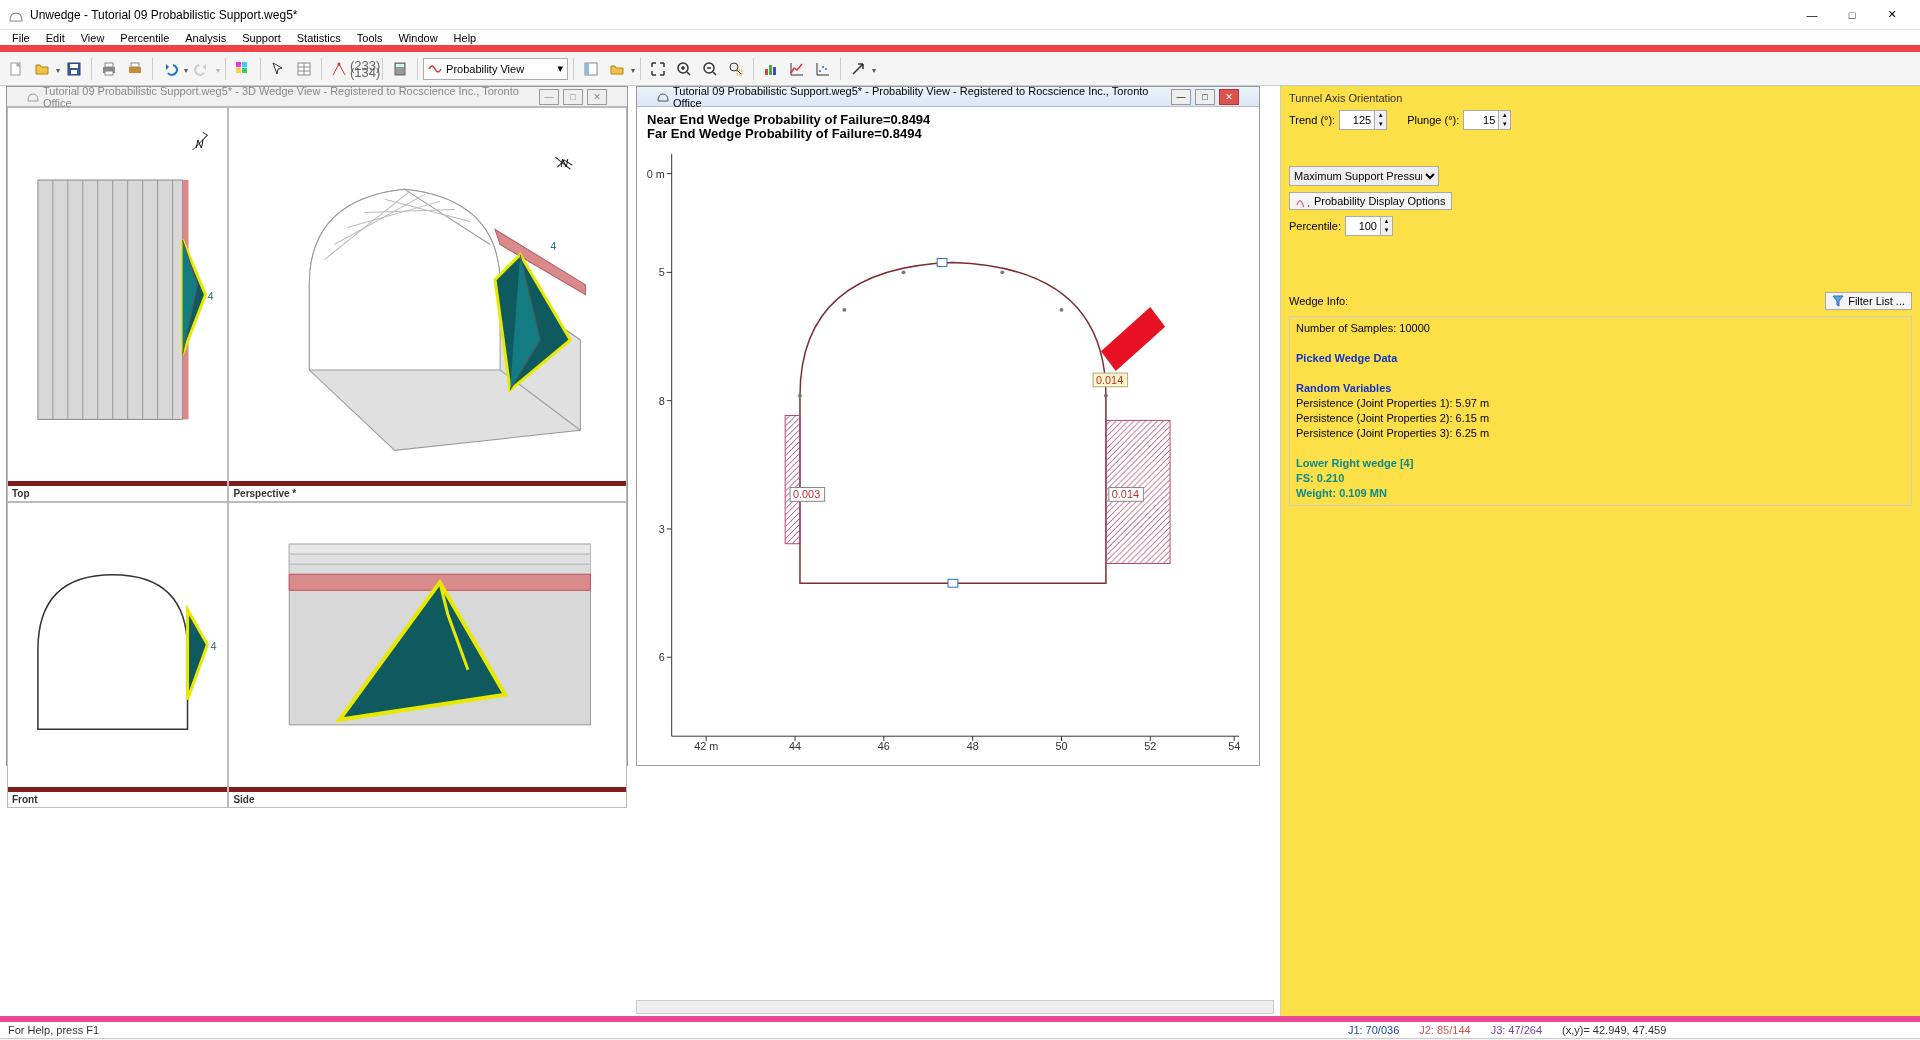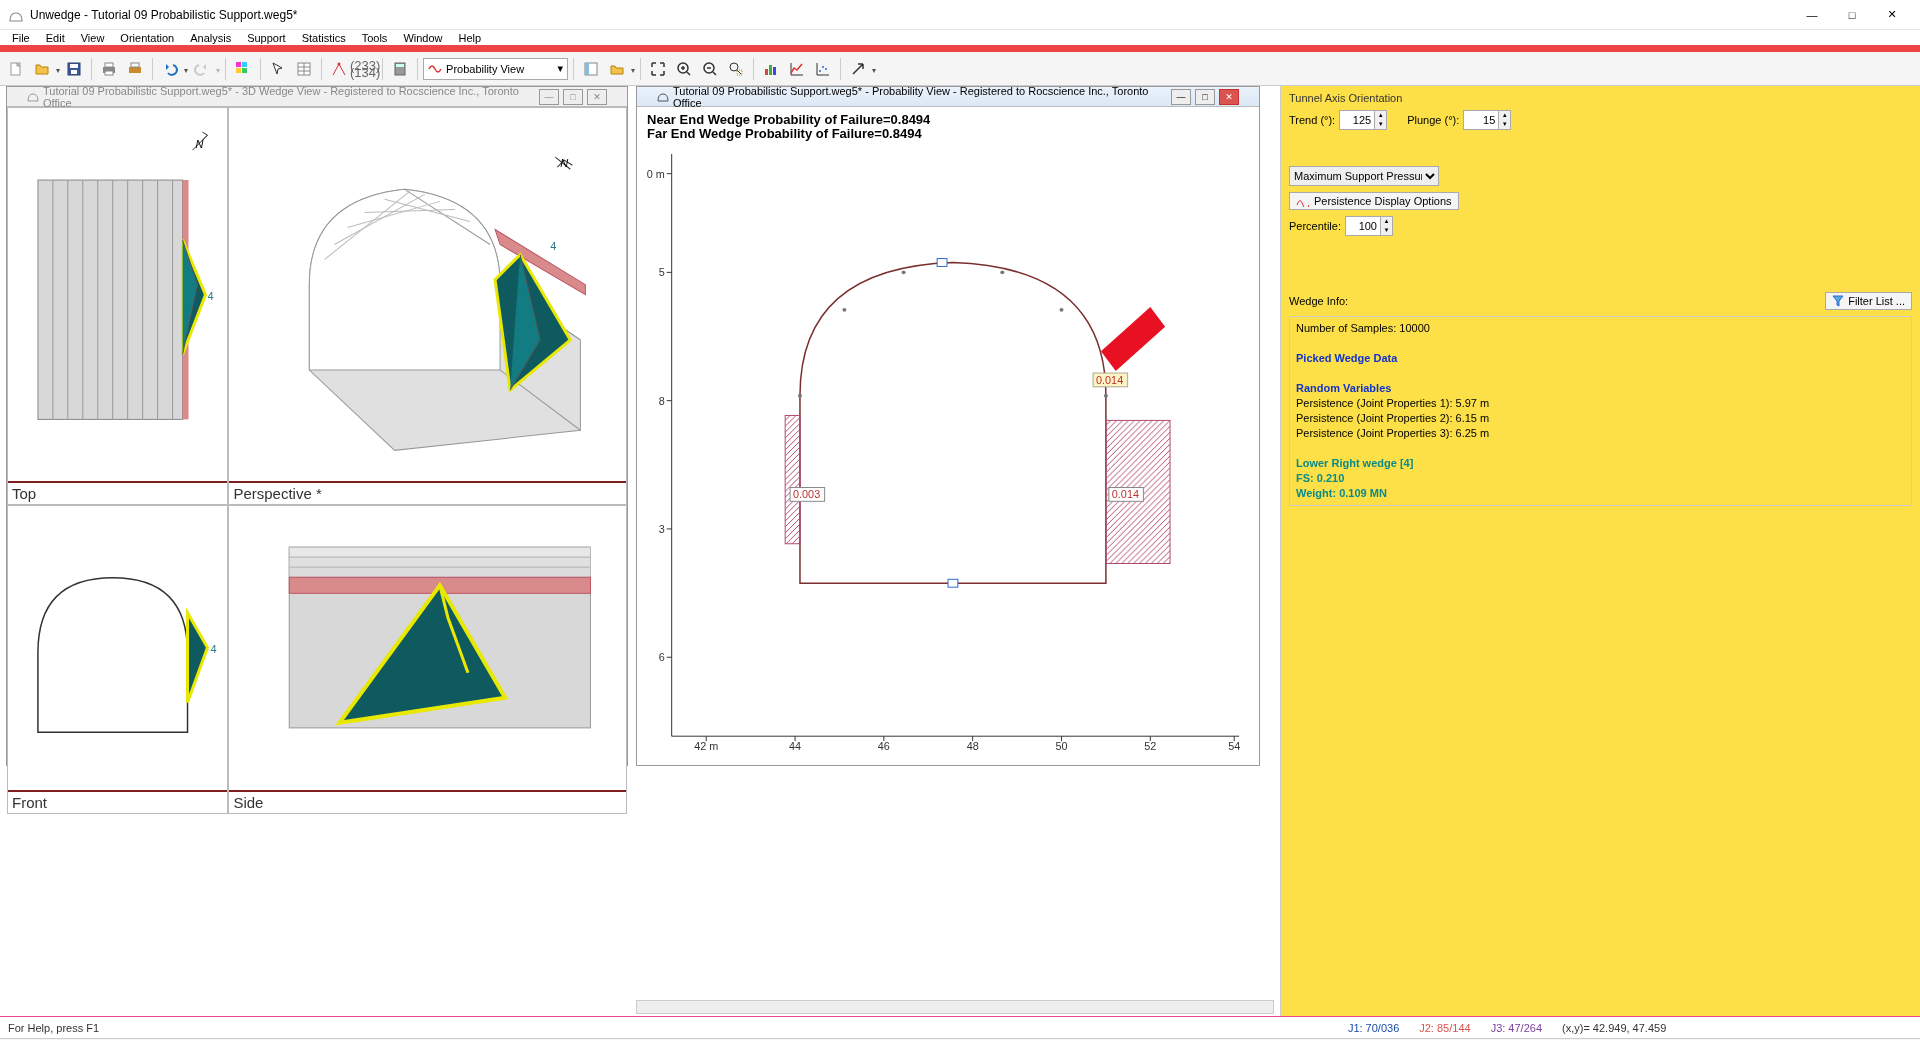--- a/index.html
+++ b/index.html
@@ -33,21 +33,21 @@
 .mdi-titlebar.inactive { background: #f0f0f0; color: #888; }
 .mdi-titlebar .mdi-title { flex: 1; font-size: 11px; }
 .mdi-titlebar .mdi-btn { width: 20px; height: 16px; border: 1px solid #999; background: #eee; display: flex; align-items: center; justify-content: center; font-size: 9px; cursor: pointer;}
 .mdi-titlebar .mdi-btn.close { background: #d9534f; border-color:#c9302c; color:#fff;}
 .mdi-content { position: relative; height: calc(100% - 20px); background: #fff; }
 
 
 .quad-grid { display: grid; grid-template-columns: 1fr 1.8fr; grid-template-rows: 1fr 1fr; height: 100%; }
 .quad { border: 1px solid #bbb; position: relative; background: #fff; display:flex; flex-direction:column;}
 .quad .viewport{flex:1; position:relative;}
-.quad .label { font-size: 15px; color: #333; padding: 2px 4px; border-top:2px solid #7f1d1d;}
+.quad .label { font-size: 10px; color: #333; padding: 2px 4px; border-top:5px solid #7f1d1d;font-weight:bold;}
 
 
 .plot-area { padding: 6px 10px; height: 100%; position: relative; }
 .plot-area .plot-text { font-weight: bold; font-size: 13px; line-height: 14px; }
 .plot-svg { width: 100%; height: calc(100% - 28px); }
 
 
 .sidebar { flex: 1; border-left: 1px solid #ccc; padding: 6px 8px; background: #fde047; overflow: auto;}
 .sidebar .panel-title { font-size: 11px; color: #333; margin-bottom: 6px; }
 .sidebar .row { display: flex; align-items: center; gap: 4px; margin-bottom: 6px; }
@@ -57,21 +57,21 @@
 .sidebar .spin .updown div{height:9px; border-left:1px solid #aaa; font-size:7px; text-align:center; line-height:8px; cursor:pointer; background:#f0f0f0;}
 .sidebar select { width: 150px; height: 20px; border: 1px solid #aaa; }
 .sidebar .btn { border: 1px solid #aaa; background: #f5f5f5; padding: 2px 6px; cursor: pointer; display: inline-flex; align-items:center; gap:4px;}
 .info-head { color: #1133cc; font-weight: bold; }
 .info-teal { color: #0a8a8a; font-weight: bold; }
 
 
 .mdi-scroll { position: absolute; bottom: 2px; right: 6px; left: 636px; height: 14px; background: #eee; border:1px solid #ccc;}
 
 
-.statusbar { height: 22px; border-top: 1px solid #ec4899; display: flex; align-items: center; padding: 0 8px; background: #fff; gap: 20px; }
+.statusbar { height: 22px; border-top: 6px solid #ec4899; display: flex; align-items: center; padding: 0 8px; background: #fff; gap: 20px; }
 .statusbar .status-left { flex: 1; color: #333; }
 .statusbar .j1 { color: #1a4ba8; }
 .statusbar .j2 { color: #d9534f; }
 .statusbar .j3 { color: #7a3fa0; }
 .statusbar .coords { color: #333; min-width: 130px;}
 
 
 .tabbar { height: 24px; background: #f5f5f5; border-top: 1px solid #ccc; display: flex; align-items: flex-end;}
 
 
@@ -89,21 +89,21 @@
   <span class="title">Unwedge - Tutorial 09 Probabilistic Support.weg5*</span>
   <div class="winbtn">—</div>
   <div class="winbtn">□</div>
   <div class="winbtn close">✕</div>
 </div>
 
 <div class="menubar">
   <span class="menu">File</span>
   <span class="menu">Edit</span>
   <span class="menu">View</span>
-  <span class="menu">Orientation</span>
+  <span class="menu">Percentile</span>
   <span class="menu">Analysis</span>
   <span class="menu">Support</span>
   <span class="menu">Statistics</span>
   <span class="menu">Tools</span>
   <span class="menu">Window</span>
   <span class="menu">Help</span>
 </div>
 
 <div class="toolbar">
   <div class="tbtn">
@@ -490,21 +490,21 @@
     </div>
     <div style="height:30px"></div>
     <div class="row">
       <select><option>Maximum Support Pressure</option></select>
     </div>
     <div class="row">
       <span class="btn">
         <svg width="14" height="12">
             <path d="M1 10 Q4 1 7 10 T13 10" fill="none" stroke="#d33"></path>
           </svg>
-        <span>Persistence Display Options</span>
+        <span>Probability Display Options</span>
       </span>
     </div>
     <div class="row">
       <span>Percentile:</span>
       <span class="spin">
           <input value="100" style="">
           <span class="updown">
             <div>▴</div>
             <div>▾</div>
           </span>

